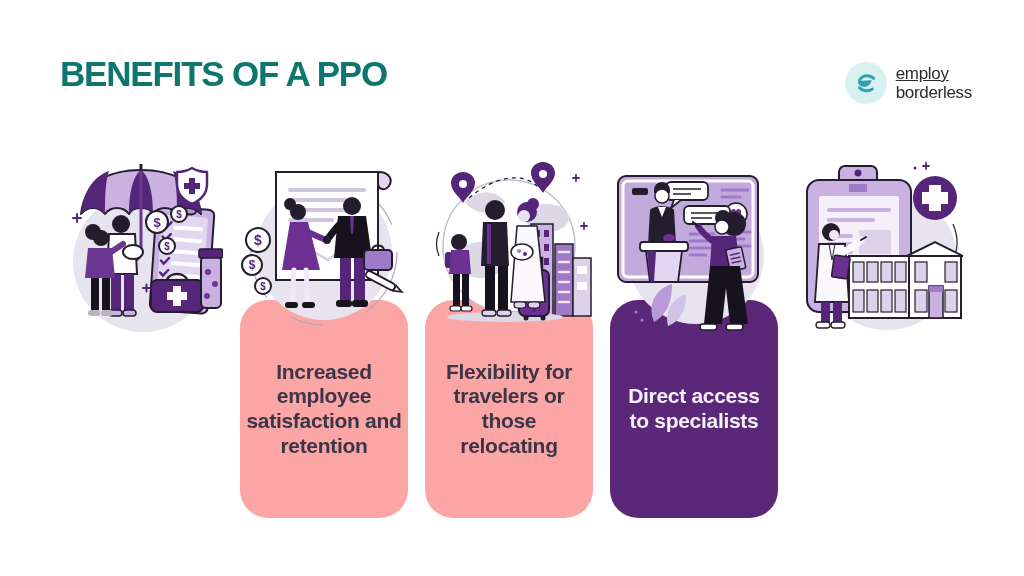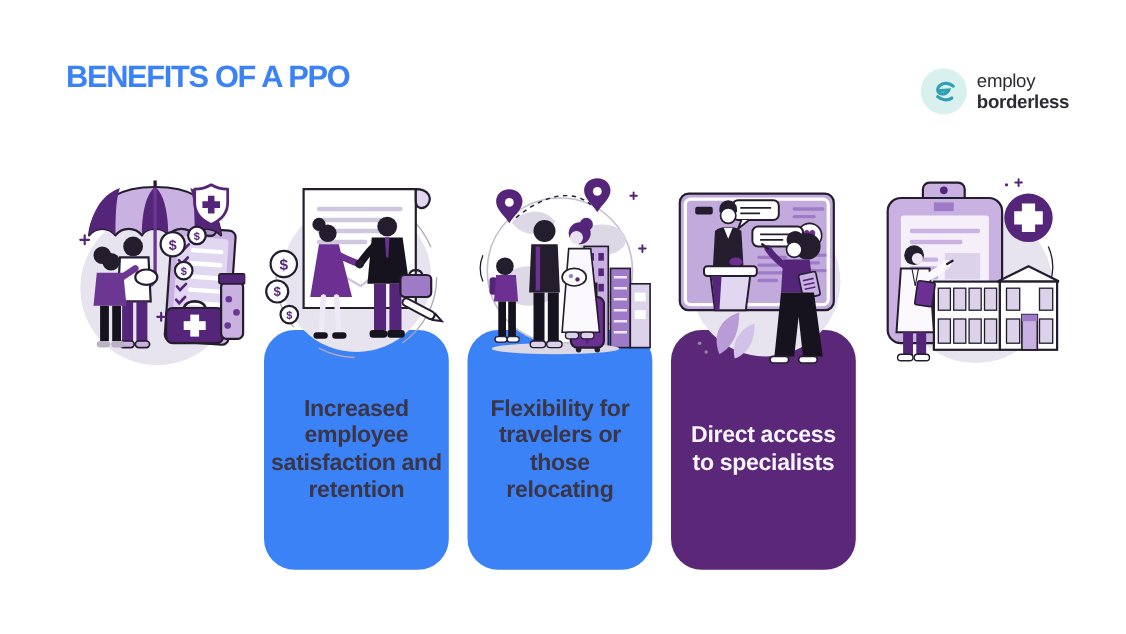--- a/index.html
+++ b/index.html
@@ -2,42 +2,42 @@
 <html><head>
 <meta charset="utf-8">
 <style>
   html,body{margin:0;padding:0;}
   body{
     width:1024px;height:576px;position:relative;overflow:hidden;
     background:#ffffff;font-family:"Liberation Sans",sans-serif;
   }
   .header{position:absolute;top:54px;left:60px;}
   .page-title{
-    margin:0;font-size:28px;font-weight:800;color:#3b82f6;
+    margin:0;font-size:35px;font-weight:800;color:#0f766e;
     letter-spacing:-1.2px;white-space:nowrap;
   }
   .logo{position:absolute;top:62px;right:52px;display:flex;align-items:center;gap:9px;}
   .logo-mark{
     width:42px;height:42px;border-radius:50%;background:#D9F1EE;
     display:flex;align-items:center;justify-content:center;flex:0 0 auto;
   }
   .logo-text{font-size:17px;font-weight:700;color:#2B2B31;line-height:19px;letter-spacing:-0.3px;}
-  .logo-text .l1{font-weight:500;display:block;}
-  .logo-text .l2{font-weight:700;display:block;}
+  .logo-text .l1{font-weight:500;display:block;text-decoration:underline;}
+  .logo-text .l2{font-weight:400;display:block;}
 
   .cards{position:absolute;left:55px;top:160px;display:flex;gap:17px;}
   .card{position:relative;width:168px;height:358px;}
   .card-illus{position:absolute;top:0;left:0;z-index:2;}
   .card-body{
     position:absolute;left:0;right:0;top:140px;bottom:0;border-radius:28px;
     display:flex;align-items:center;justify-content:center;text-align:center;
     padding:0 6px;z-index:1;
   }
   .card.dark .card-body{background:#5B2879;color:#F7F3FA;}
-  .card.light .card-body{background:#3b82f6;color:#3A3547;}
+  .card.light .card-body{background:#fca5a5;color:#3A3547;}
   .card-label{margin:0;font-size:21px;font-weight:700;line-height:1.17;letter-spacing:-0.3px;}
 </style>
 </head>
 <body>
 
 <div class="header">
   <h1 class="page-title">BENEFITS OF A PPO</h1>
 </div>
 
 <div class="logo">

